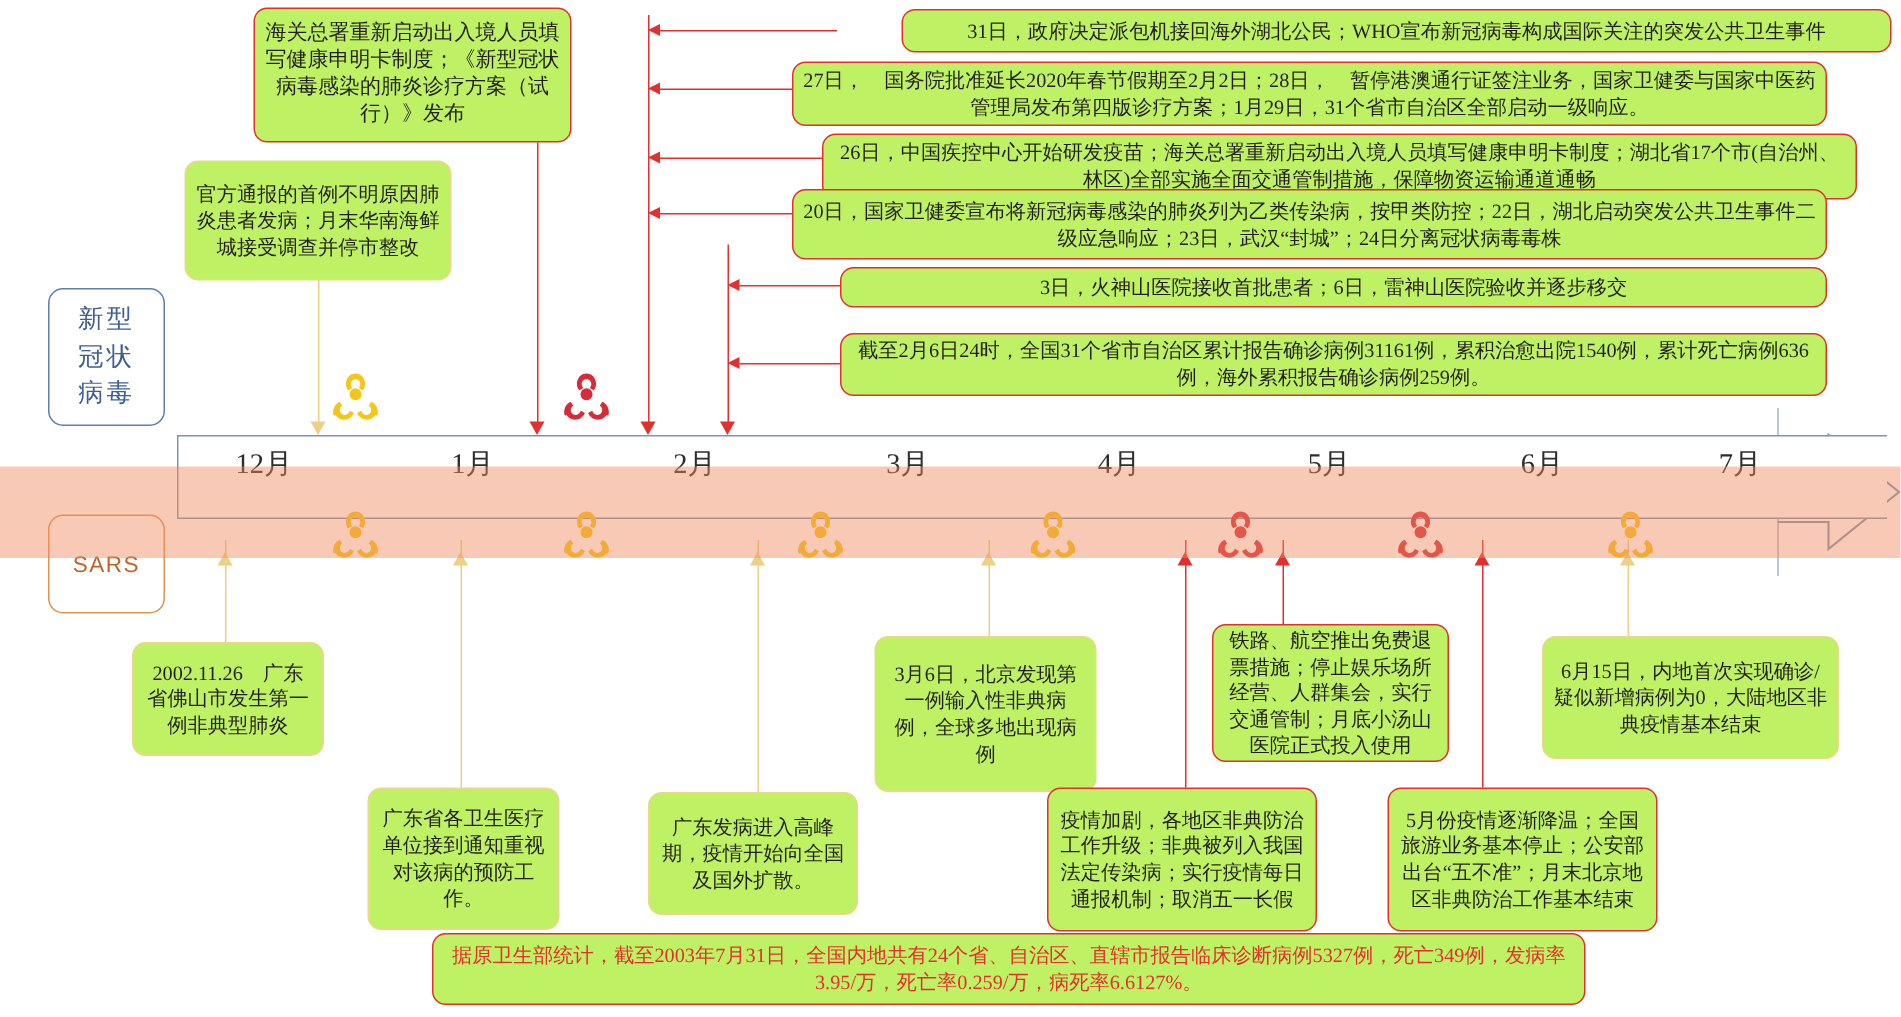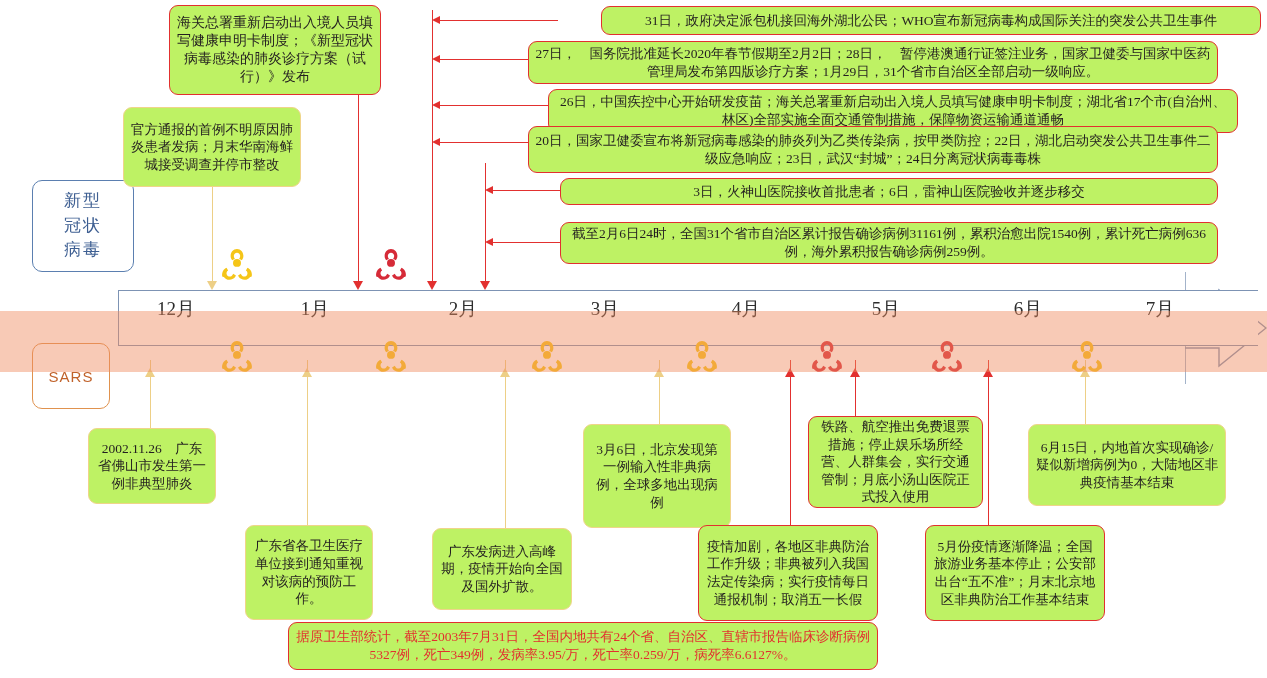--- a/index.html
+++ b/index.html
@@ -106,21 +106,21 @@
 
   <div class="month" style="left:176px">12月</div>
   <div class="month" style="left:315px">1月</div>
   <div class="month" style="left:463px">2月</div>
   <div class="month" style="left:605px">3月</div>
   <div class="month" style="left:746px">4月</div>
   <div class="month" style="left:886px">5月</div>
   <div class="month" style="left:1028px">6月</div>
   <div class="month" style="left:1160px">7月</div>
 
-  <div class="sidelabel" id="nv-label" style="left:32px;top:180px;width:102px;height:92px;">
+  <div class="sidelabel" id="nv-label" style="left:32px;top:192px;width:78px;height:92px;">
     <div>
       <div>新型</div>
       <div>冠状</div>
       <div>病毒</div>
     </div>
   </div>
   <div class="sidelabel" id="sars-label" style="left:32px;top:343px;width:78px;height:66px;">SARS</div>
 
   <div class="vline vyellow" style="left:212px;top:184px;height:100px;"></div>
   <div class="arrow-down ad-yel" style="left:207px;top:281px;"></div>
@@ -283,23 +283,23 @@
   <div class="box yellow" style="left:88px;top:428px;width:128px;height:76px;font-size:13.5px;">2002.11.26　广东省佛山市发生第一例非典型肺炎</div>
 
   <div class="box yellow" style="left:245px;top:525px;width:128px;height:95px;font-size:13.5px;">广东省各卫生医疗单位接到通知重视对该病的预防工作。</div>
 
   <div class="box yellow" style="left:432px;top:528px;width:140px;height:82px;font-size:13.5px;">广东发病进入高峰期，疫情开始向全国及国外扩散。</div>
 
   <div class="box yellow" style="left:583px;top:424px;width:148px;height:104px;font-size:13.5px;">3月6日，北京发现第一例输入性非典病例，全球多地出现病例</div>
 
   <div class="box red" style="left:698px;top:525px;width:180px;height:96px;font-size:13.5px;">疫情加剧，各地区非典防治工作升级；非典被列入我国法定传染病；实行疫情每日通报机制；取消五一长假</div>
 
-  <div class="box red" style="left:808px;top:416px;width:175px;height:92px;font-size:13.5px;">铁路、航空推出免费退票措施；停止娱乐场所经营、人群集会，实行交通管制；月底小汤山医院正式投入使用</div>
+  <div class="box red" style="left:808px;top:416px;width:158px;height:92px;font-size:13.5px;">铁路、航空推出免费退票措施；停止娱乐场所经营、人群集会，实行交通管制；月底小汤山医院正式投入使用</div>
 
   <div class="box red" style="left:925px;top:525px;width:180px;height:96px;font-size:13.5px;">5月份疫情逐渐降温；全国旅游业务基本停止；公安部出台“五不准”；月末北京地区非典防治工作基本结束</div>
 
   <div class="box yellow" style="left:1028px;top:424px;width:198px;height:82px;font-size:13.5px;">6月15日，内地首次实现确诊/疑似新增病例为0，大陆地区非典疫情基本结束</div>
 
-  <div class="box red redtext" style="left:288px;top:622px;width:590px;height:48px;font-size:13.5px;">据原卫生部统计，截至2003年7月31日，全国内地共有24个省、自治区、直辖市报告临床诊断病例5327例，死亡349例，发病率3.95/万，死亡率0.259/万，病死率6.6127%。</div>
+  <div class="box red redtext" style="left:288px;top:622px;width:769px;height:48px;font-size:13.5px;">据原卫生部统计，截至2003年7月31日，全国内地共有24个省、自治区、直辖市报告临床诊断病例5327例，死亡349例，发病率3.95/万，死亡率0.259/万，病死率6.6127%。</div>
 
   <div id="banner"></div>
 
 </div>
 
 </body></html>

